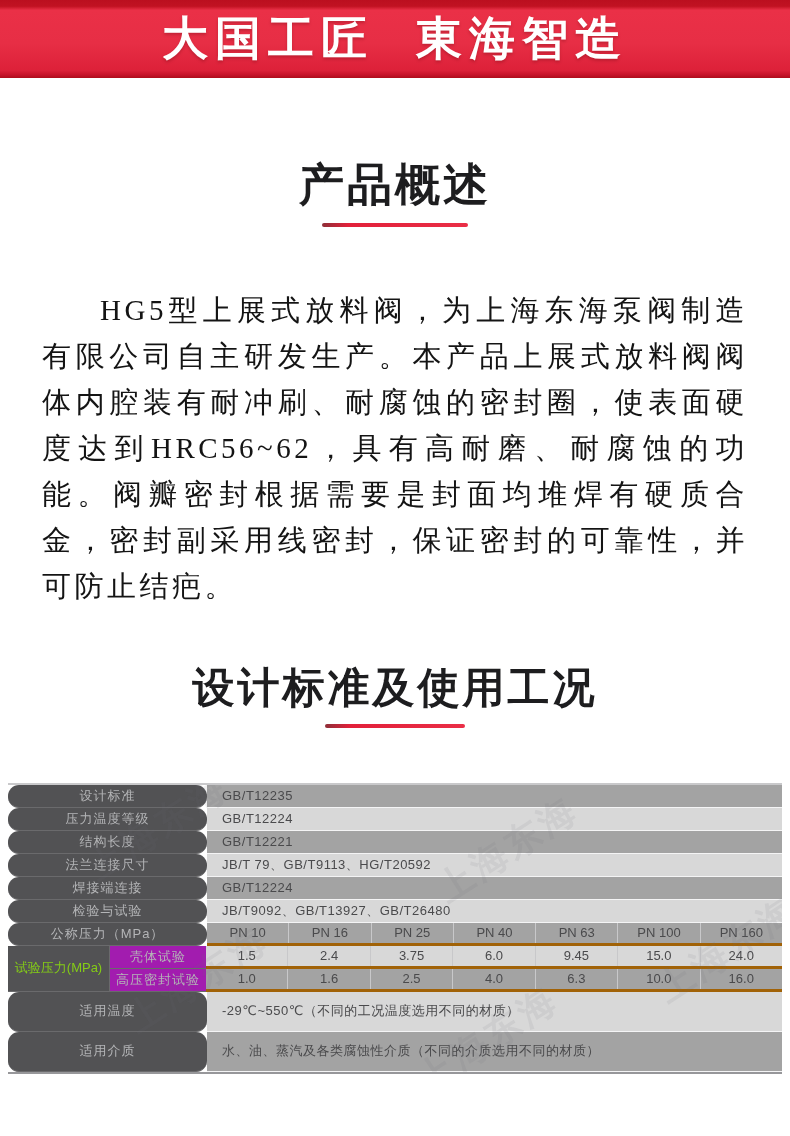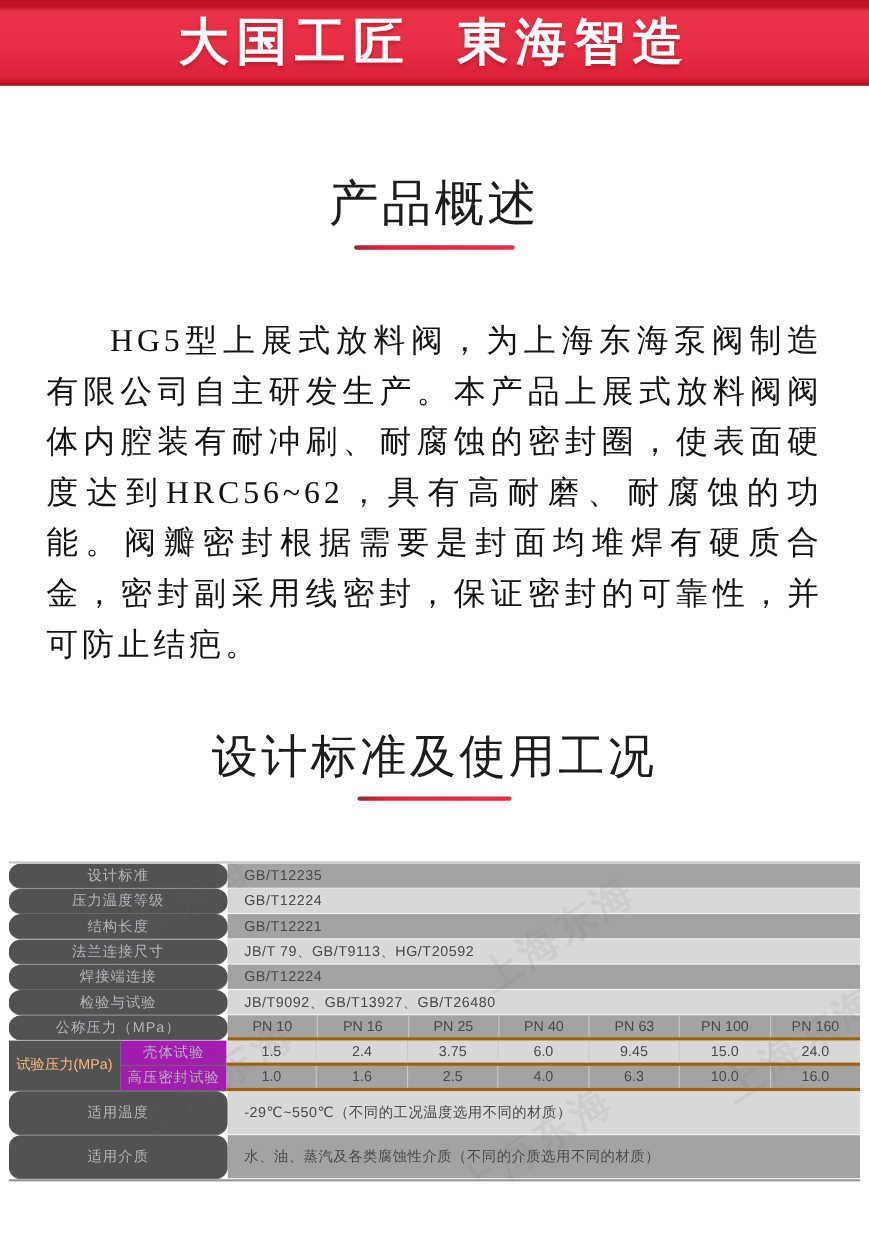--- a/index.html
+++ b/index.html
@@ -31,21 +31,21 @@
     text-shadow: 0 2px 3px rgba(80,0,8,0.25);
   }
 
   
   .section-head { text-align: center; }
   .section-head.first { margin-top: 82px; }
   .section-head.second { margin-top: 56px; }
   .section-title {
     display: inline-block;
     color: #1d1d1f;
-    font-weight: 400;
+    font-weight: 700;
     letter-spacing: 3px;
     line-height: 1.1;
   }
   .section-head.first .section-title { font-size: 45px; }
   .section-head.second .section-title { font-size: 42px; }
   .title-underline {
     height: 4px;
     margin: 13px auto 0 auto;
     background: linear-gradient(90deg, #8e2f38 0%, #e2203a 18%, #ea2e46 100%);
     border-radius: 2px;
@@ -118,21 +118,21 @@
     box-sizing: border-box;
   }
   .cell:last-child { border-right: none; }
 
   
   .group-label {
     box-sizing: border-box;
     width: 102px;
     flex: 0 0 102px;
     background: #525254;
-    color: #fdba74;
+    color: #84cc16;
     display: flex;
     align-items: center;
     justify-content: center;
     border-right: 1px solid #6a6a6c;
     border-bottom: 1px solid #6a6a6c;
   }
   .group-right { flex: 1; display: flex; flex-direction: column; }
   .sub-row { display: flex; height: 23px; }
   .sub-lbl {
     box-sizing: border-box;

